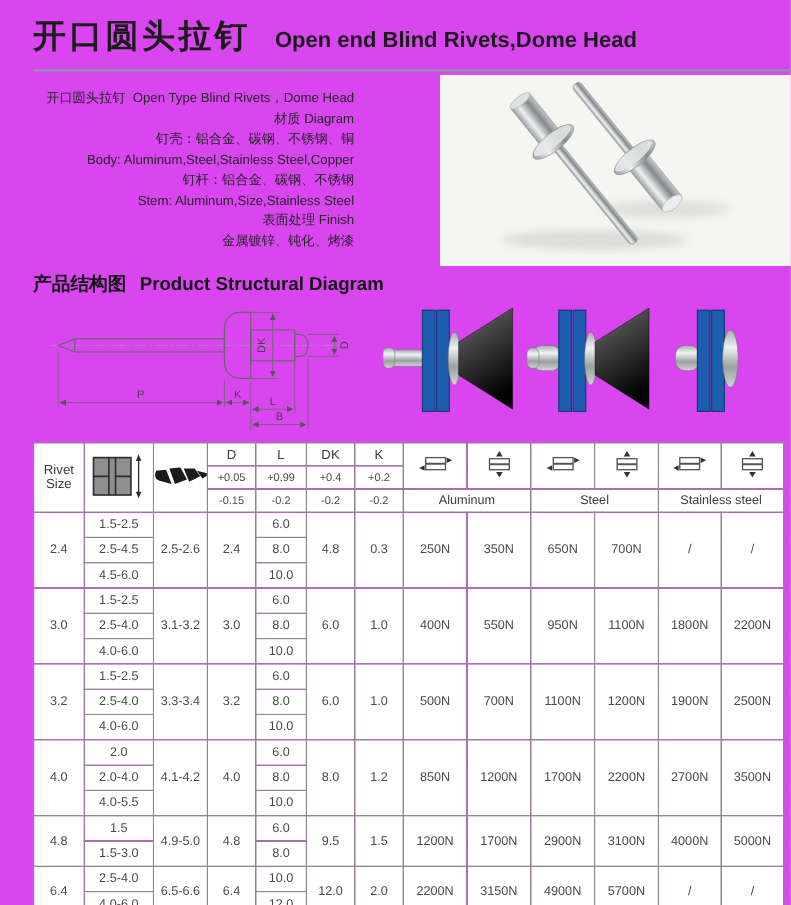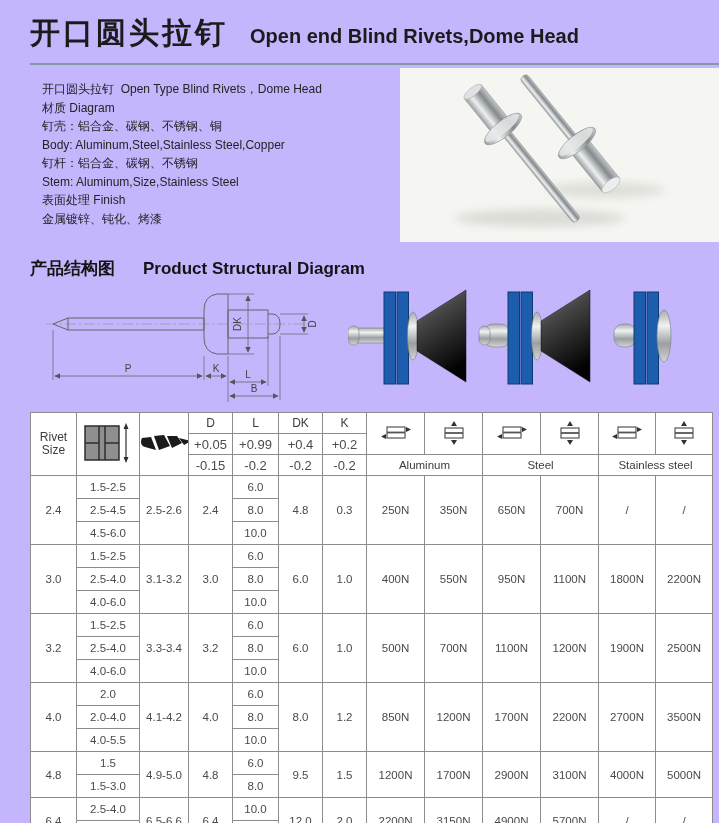--- a/index.html
+++ b/index.html
@@ -1,44 +1,44 @@
 <!DOCTYPE html>
 <html><head>
 <meta charset="utf-8">
 <style>
   html,body{margin:0;padding:0;background:#fff;}
   body{width:719px;height:823px;overflow:hidden;
        font-family:"Liberation Sans","DejaVu Sans",sans-serif;color:#222;}
-  .page{position:relative;width:719px;height:823px;background:#c4b5fd;}
+  .page{position:relative;width:719px;height:823px;background:#d946ef;}
 
   
   .titlebar{display:flex;align-items:baseline;gap:22px;padding:13px 0 0 30px;}
   .title-zh{font-size:30px;font-weight:700;letter-spacing:3px;color:#1b1b1b;}
   .title-en{font-size:20px;font-weight:700;color:#1b1b1b;}
   .rule{height:2px;background:#8699a7;margin:9px 0 0 30px;}
 
   
-  .content{position:relative;height:182px;}
+  .content{position:relative;height:182px;text-align:right;}
   .intro{position:absolute;left:42px;top:15px;font-size:12px;line-height:18.5px;color:#242424;}
   .intro-line{white-space:pre;}
   .photo{position:absolute;right:0;top:3px;width:319px;height:174px;}
 
   
-  .sec-head{display:flex;align-items:baseline;gap:28px;margin:10px 0 0 30px;}
+  .sec-head{display:flex;align-items:baseline;gap:12px;margin:0 0 0 30px;}
   .sec-zh,.sec-en{font-size:17px;font-weight:700;color:#141414;}
 
   .diagrams{display:flex;align-items:flex-start;margin:2px 0 0 8px;}
 
   
   table{border-collapse:collapse;table-layout:fixed;width:682px;margin:8px 0 0 30px;}
   td{border:1px solid #8c8c8c;text-align:center;vertical-align:middle;
      padding:0;font-size:11.5px;color:#4a4a4a;background:#fff;overflow:hidden;}
   tr.h{height:21px;} tr.b{height:23px;}
   td.corner{font-size:12px;line-height:13px;color:#3c3c3c;}
-  td.tol{font-size:13px;}
+  td.tol{font-size:10px;}
   td.mat{font-size:11.5px;color:#3c3c3c;}
   td.dimname{font-size:12px;color:#3c3c3c;}
   .dim{font-size:10px;fill:#444;}
 </style>
 </head>
 <body>
 
 <div class="page">
 
   <div class="titlebar">

